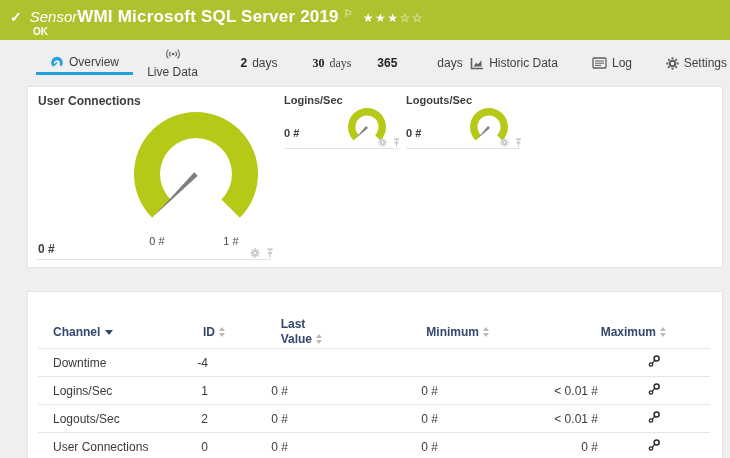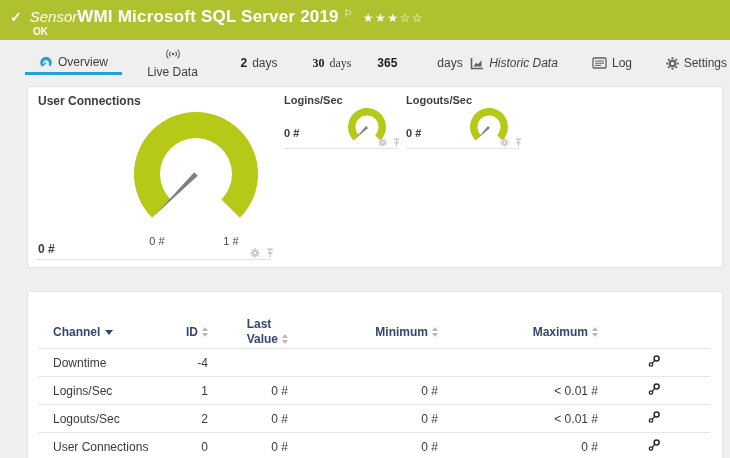--- a/index.html
+++ b/index.html
@@ -39,21 +39,21 @@
   .scale-label { position:absolute; width:40px; text-align:center; font-size:11px; color:#4a4a4a; }
   .tile-border { position:absolute; height:1px; background:#e2e2e2; }
   .tile-icons { position:absolute; display:flex; gap:5px; color:#c3c3c3; }
   .tile-icons span { cursor:pointer; }
   
   .tbl { position:absolute; left:10px; top:0; width:672px; }
   .trow {
     display:grid; grid-template-columns:110px 45px 80px 150px 160px 1fr;
     padding-left:15px; align-items:center; border-bottom:1px solid #e6e6e6;
   }
-  .thead { height:57px; font-weight:bold; color:#32486e; font-size:12px; padding-top:23px; align-items:center; }
+  .thead { height:57px; font-weight:bold; color:#32486e; font-size:12px; padding-top:23px; align-items:center;gap:17px; }
   .tdata { height:28px; font-size:12px; color:#3a3a3a; }
   .c-right { text-align:right; }
   .c-edit { text-align:center; }
   .lastval-head { display:inline-block; text-align:left; line-height:1.25; }
   .sort { display:inline-block; vertical-align:middle; margin-left:4px; }
   .sort i { display:block; width:0; height:0; border-left:3.5px solid transparent; border-right:3.5px solid transparent; }
   .sort .up { border-bottom:4px solid #b9b9b9; margin-bottom:2px; }
   .sort .dn { border-top:4px solid #b9b9b9; }
   .caret-down { display:inline-block; width:0; height:0; border-left:4px solid transparent;
     border-right:4px solid transparent; border-top:5px solid #32486e; margin-left:5px; vertical-align:middle; }
@@ -70,21 +70,21 @@
       <span class="check">✓</span>
       <span class="kind">Sensor</span>
       <span class="sensor-title">WMI Microsoft SQL Server 2019</span>
       <span class="flag">⚐</span>
       <span class="stars">★★★☆☆</span>
     </div>
     <div class="status-ok">OK</div>
   </header>
 
   <nav>
-    <div class="tab active" style="left:25px; width:97px;">
+    <div class="tab active" style="left:36px; width:97px;">
       <span>
           <svg width="14" height="14" viewBox="0 0 14 14">
             <path d="M2.9 11.6 A5.8 5.8 0 1 1 11.1 11.6 L9.62 9.62 A3 3 0 1 0 4.38 9.62 Z" fill="#259fd9"></path>
             <line x1="6.9" y1="7.6" x2="3.4" y2="11.1" stroke="#259fd9" stroke-width="1.4"></line>
           </svg>
         </span>
       <span>Overview</span>
     </div>
     <div class="tab" style="left:135px; width:75px;flex-direction:column;">
       <span class="ticon">
@@ -103,21 +103,21 @@
       <span>days</span>
     </div>
     <div class="tab" style="left:303px; width:58px;font-family:Liberation Serif, serif;">
       <span class="num">30</span>
       <span>days</span>
     </div>
     <div class="tab" style="left:390px; width:60px;gap:40px;">
       <span class="num">365</span>
       <span>days</span>
     </div>
-    <div class="tab" style="left:470px; width:88px;font-style:italic;">
+    <div class="tab" style="left:470px; width:88px;">
       <span class="ticon">
           <svg width="14" height="13" viewBox="0 0 14 13">
             <path d="M1.5 1v10.5H13" stroke="#5f5f5f" stroke-width="1.6" fill="none"></path>
             <path d="M3.5 9.5l2.6-3.8 2 1.6 3.4-4v6.2z" fill="#5f5f5f"></path>
           </svg>
         </span>
       <span>Historic Data</span>
     </div>
     <div class="tab" style="left:588px; width:48px;">
       <span class="ticon">

